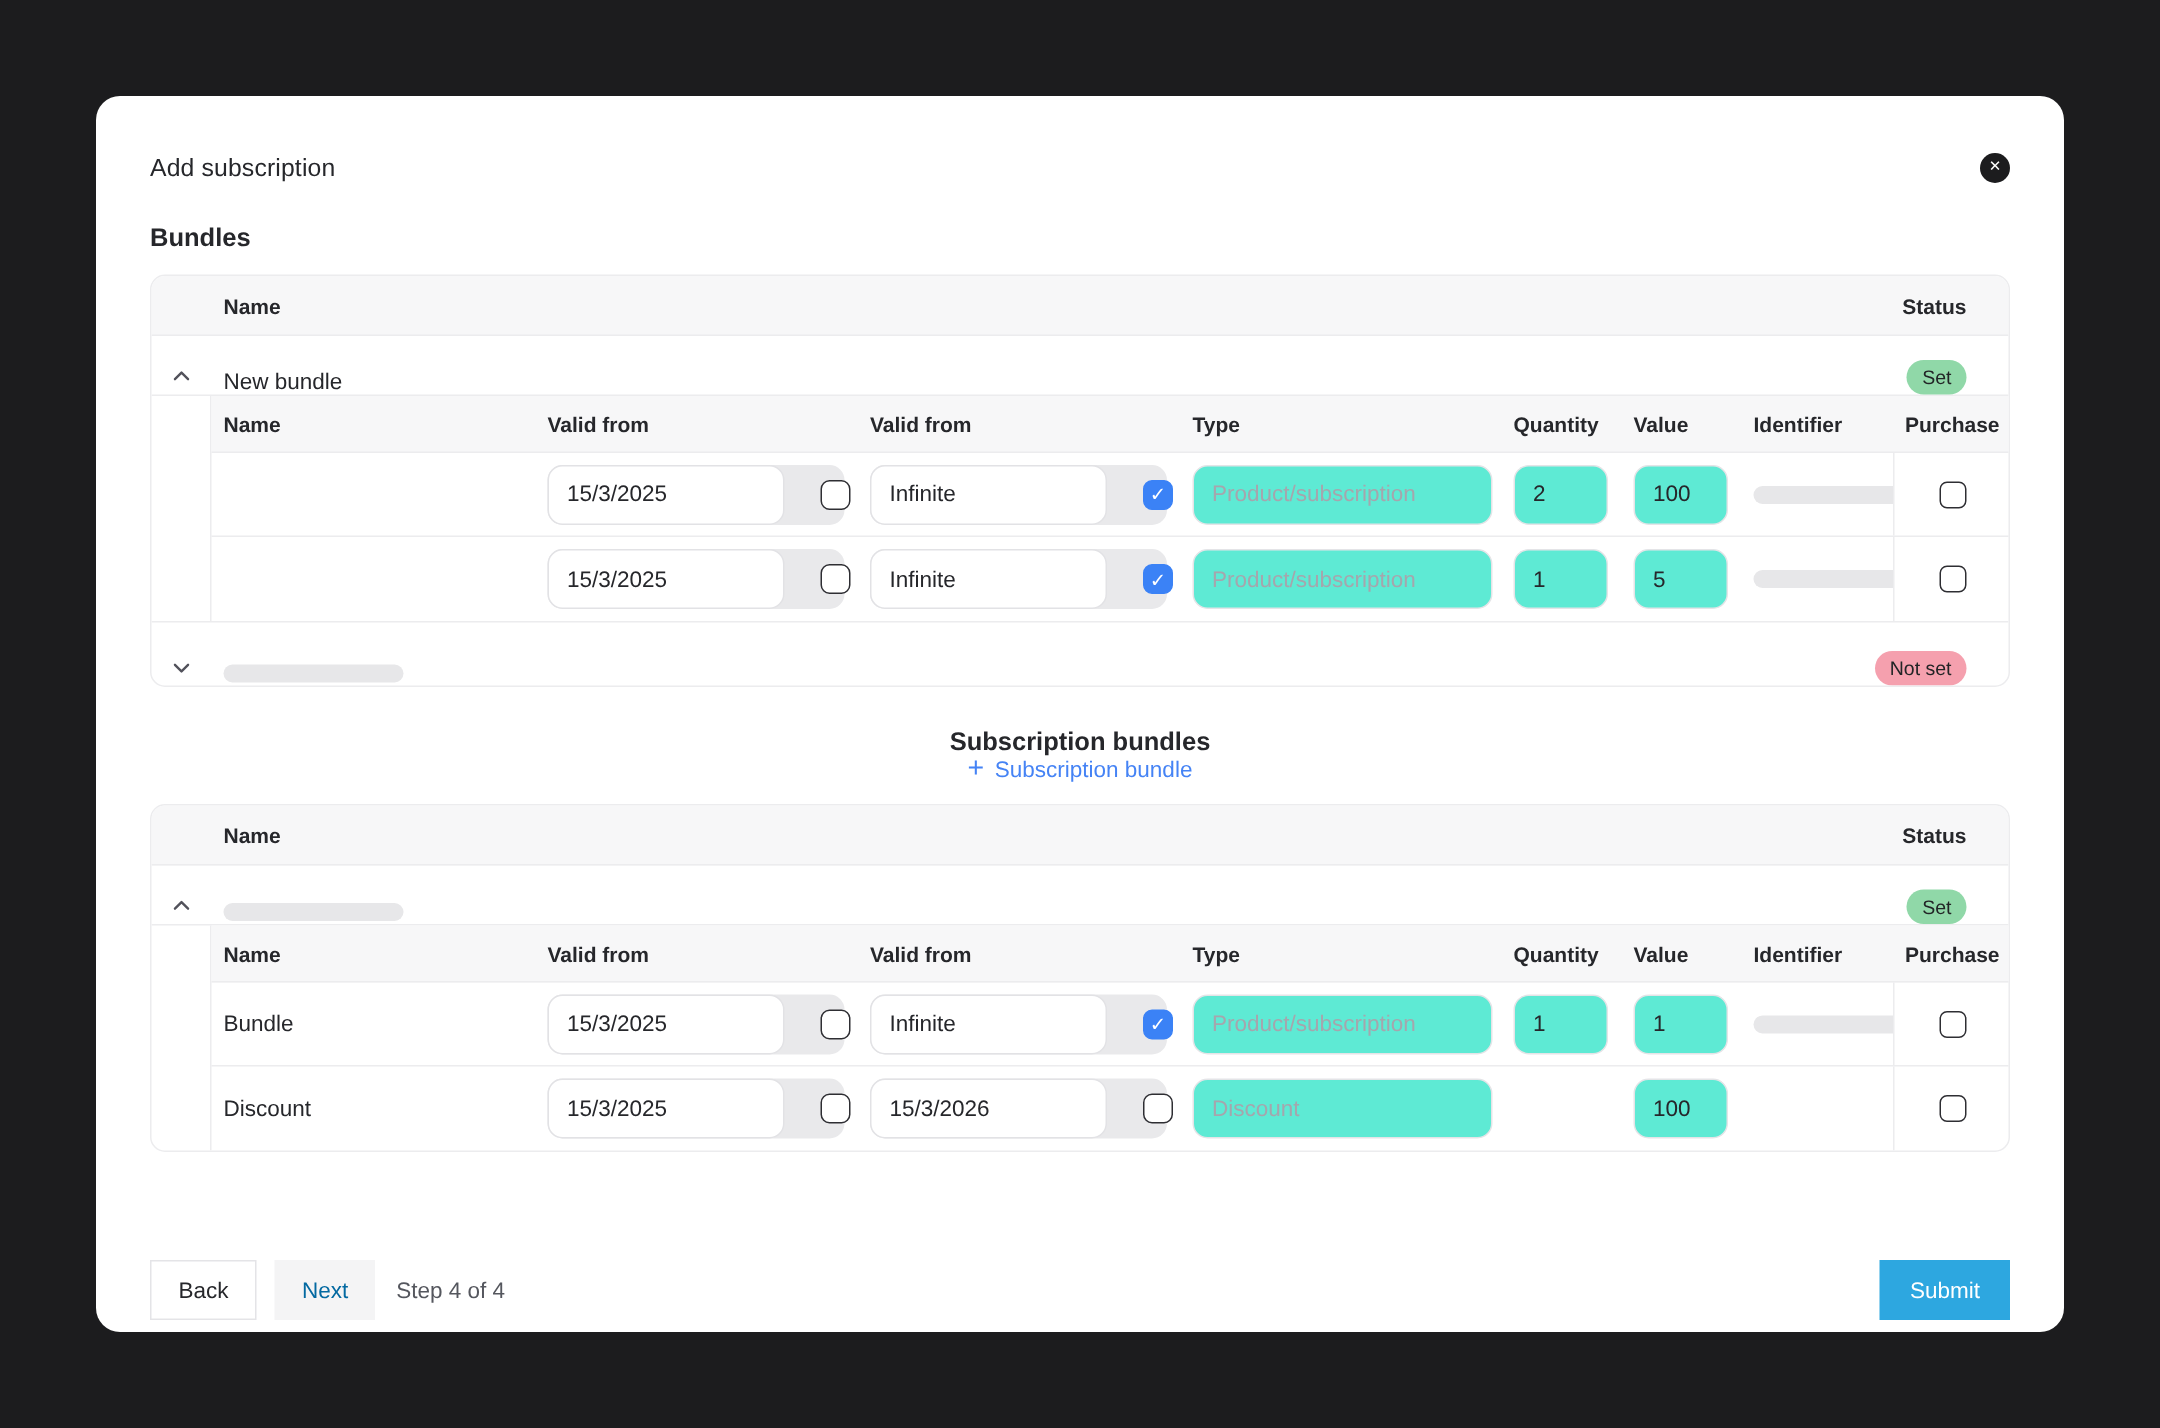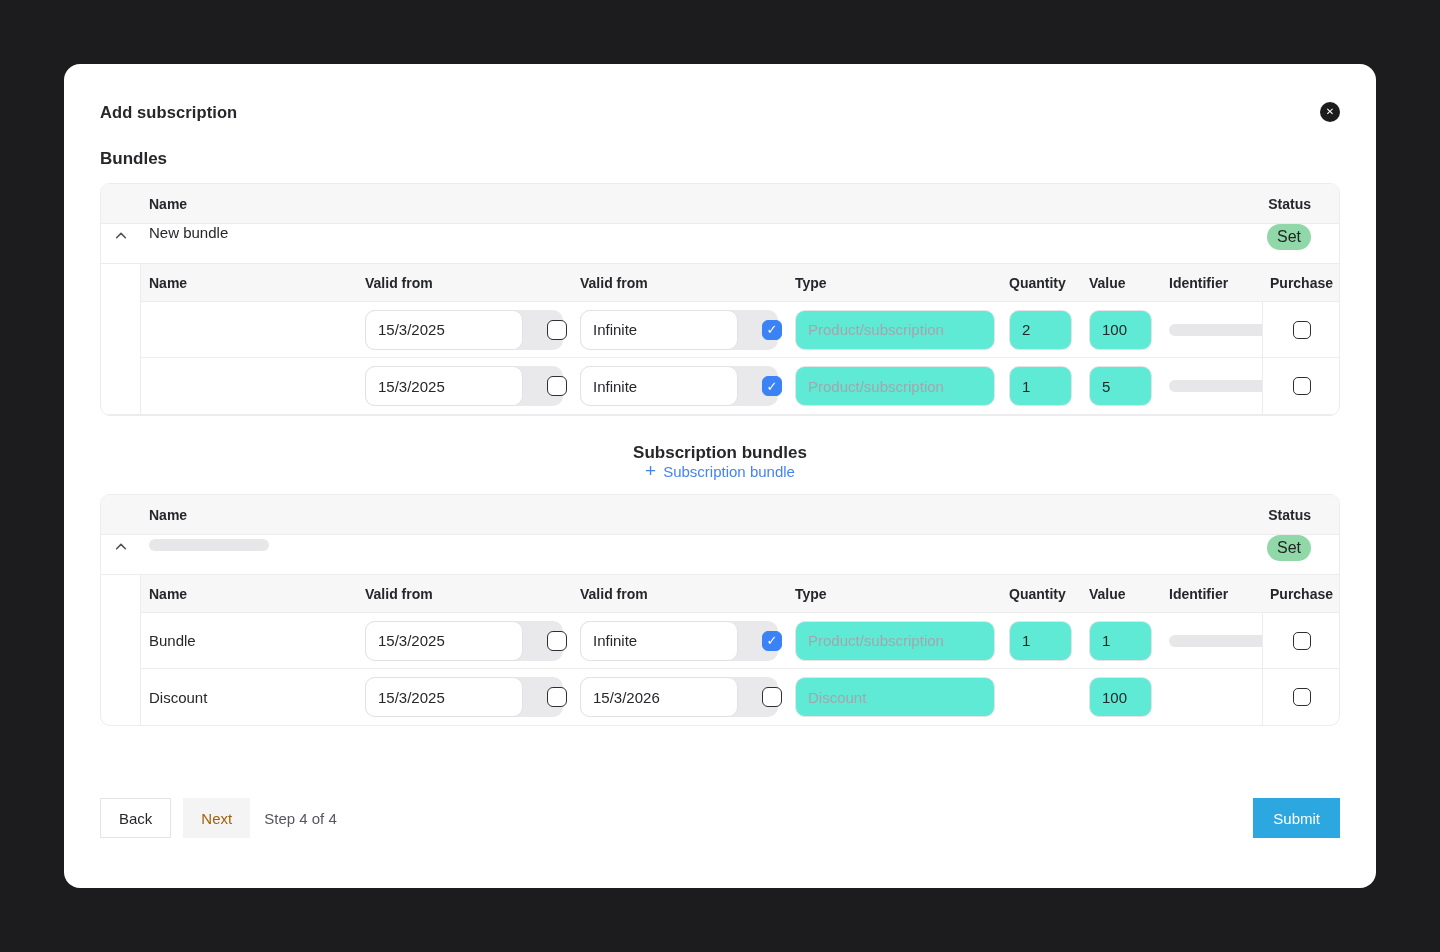--- a/index.html
+++ b/index.html
@@ -13,36 +13,36 @@
     --head-bg:#f7f7f8;
     --text:#26272b;
     --muted:#a5a6ad;
     --skeleton:#e7e7e9;
   }
   *{box-sizing:border-box;margin:0;padding:0;font-family:"Liberation Sans","DejaVu Sans",sans-serif;}
   html,body{width:1440px;height:952px;overflow:hidden;}
   body{background:var(--page-bg);}
   .modal{position:absolute;left:64px;top:64px;width:1312px;height:824px;background:#fff;border-radius:16px;padding:0 36px;color:var(--text);}
   .title-row{display:flex;align-items:center;justify-content:space-between;margin-top:38px;}
-  .title{font-size:16.5px;font-weight:700;letter-spacing:.1px;}
+  .title{font-size:16.5px;font-weight:400;letter-spacing:.1px;}
   .close-btn{width:20px;height:20px;border-radius:50%;background:#1c1c1e;color:#fff;display:flex;align-items:center;justify-content:center;font-size:10px;line-height:1;cursor:pointer;border:none;}
   .section-heading{font-size:17px;font-weight:700;margin-top:27px;}
   .section-row{display:flex;align-items:center;justify-content:space-between;margin-top:27px;flex-direction:column;}
   .add-link{display:flex;align-items:center;gap:7px;color:var(--link-blue);font-size:15px;cursor:pointer;text-decoration:none;}
   .add-link .plus{font-size:19px;font-weight:400;line-height:1;margin-top:-2px;}
 
   .table{border:1px solid var(--border);border-radius:10px;overflow:hidden;margin-top:14px;background:#fff;}
   .t-head{display:flex;align-items:center;height:40px;background:var(--head-bg);border-bottom:1px solid var(--border);font-size:14px;font-weight:700;padding-left:48px;padding-right:28px;}
   .t-head .status-h{margin-left:auto;}
-  .bundle-row{display:flex;align-items:flex-start;height:40px;border-bottom:1px solid var(--border);padding-right:28px;font-size:15px;}
+  .bundle-row{display:flex;align-items:flex-end;height:40px;border-bottom:1px solid var(--border);padding-right:28px;font-size:15px;}
   .bundle-row.last{border-bottom:none;height:42px;}
   .chev-cell{width:40px;display:flex;align-items:center;justify-content:center;flex:0 0 40px;}
   .chev-btn{background:none;border:none;cursor:pointer;display:flex;align-items:center;justify-content:center;width:24px;height:24px;color:#52525b;}
   .bundle-name{padding-left:8px;}
-  .badge{margin-left:auto;font-size:16px;padding:4px 10px;border-radius:99px;color:#222426;white-space:nowrap;}
+  .badge{margin-left:auto;font-size:13px;padding:4px 10px;border-radius:99px;color:#222426;white-space:nowrap;}
   .badge.set{background:var(--badge-set-bg);}
   .badge.notset{background:var(--badge-notset-bg);}
 
   .nested{display:flex;border-bottom:1px solid var(--border);}
   .gutter{width:40px;flex:0 0 40px;border-right:1px solid var(--border);}
   .nested-table{flex:1;}
   .n-grid{display:grid;grid-template-columns:216px 215px 215px 214px 80px 80px 101px 79px;align-items:center;}
   .n-head{height:38px;background:var(--head-bg);border-bottom:1px solid var(--border);font-size:14px;font-weight:700;}
   .n-head > div{padding:0 8px;white-space:nowrap;}
   .n-row{height:56px;border-bottom:1px solid var(--border);font-size:15px;}
@@ -65,21 +65,21 @@
   .cb.small{width:18px;height:18px;border-radius:5px;border-width:1.6px;}
 
   input.plain{height:40px;border:1px solid #e4e4e7;border-radius:10px;padding:0 12px;font-size:15px;color:var(--text);outline:none;background:#5eead4;}
   input.plain::placeholder{color:var(--muted);}
   .ig input::placeholder{color:var(--muted);}
   .w-200{width:200px;} .w-63{width:63px;}
 
   .footer{display:flex;align-items:center;margin-top:72px;}
   .btn{height:40px;border-radius:0;font-size:15px;display:flex;align-items:center;justify-content:center;cursor:pointer;border:none;}
   .btn-back{background:#fff;border:1px solid #e4e4e7;color:var(--text);padding:0 18px;}
-  .btn-next{background:#f4f4f5;color:#a16207;padding:0 18px;margin-left:12px;cursor:default;}
+  .btn-next{background:#f4f4f5;color:#0369a1;padding:0 18px;margin-left:12px;cursor:default;}
   .step-text{color:#55575e;font-size:15px;margin-left:14px;}
   .btn-submit{background:var(--submit-blue);color:#fff;padding:0 20px;margin-left:auto;}
 </style>
 </head>
 <body>
 
 <div class="modal">
 
   <div class="title-row">
     <div class="title">Add subscription</div>
@@ -175,20 +175,31 @@
           <div class="cell-identifier">
               <span class="skeleton sk-id"></span>
             </div>
           <div class="cell-purchase">
               <span class="cb small" data-checked="false"></span>
             </div>
         </div>
       </div>
     </div>
 
+    <div class="bundle-row last">
+      <span class="chev-cell">
+          <button class="chev-btn">
+        <svg width="14" height="14" viewBox="0 0 16 16" fill="none">
+              <path d="M3 6l5 5 5-5" stroke="currentColor" stroke-width="1.8" stroke-linecap="round" stroke-linejoin="round"></path>
+            </svg>
+      </button>
+        </span>
+      <span class="bundle-name"><span class="skeleton sk-120" style="display:inline-block;vertical-align:middle;"></span></span>
+      <span class="badge notset">Not set</span>
+    </div>
   </div>
 
   <div class="section-row">
     <div class="section-heading" style="margin-top:0;">Subscription bundles</div>
     <a class="add-link">
       <span class="plus">+</span>
       <span>Subscription bundle</span>
     </a>
   </div>
 

